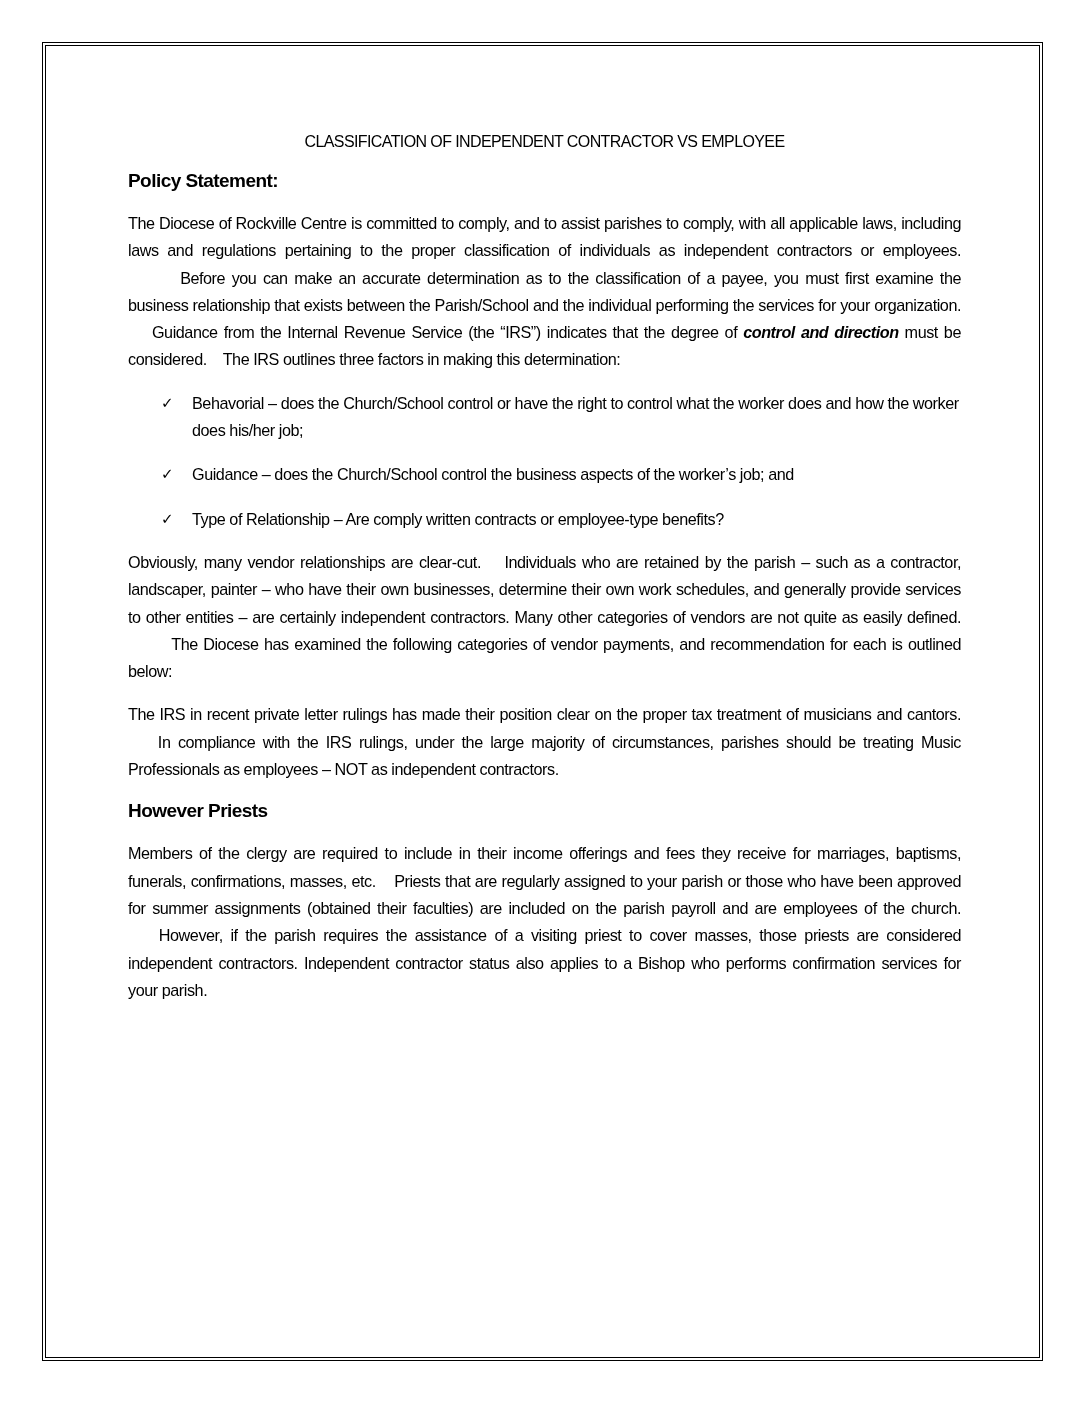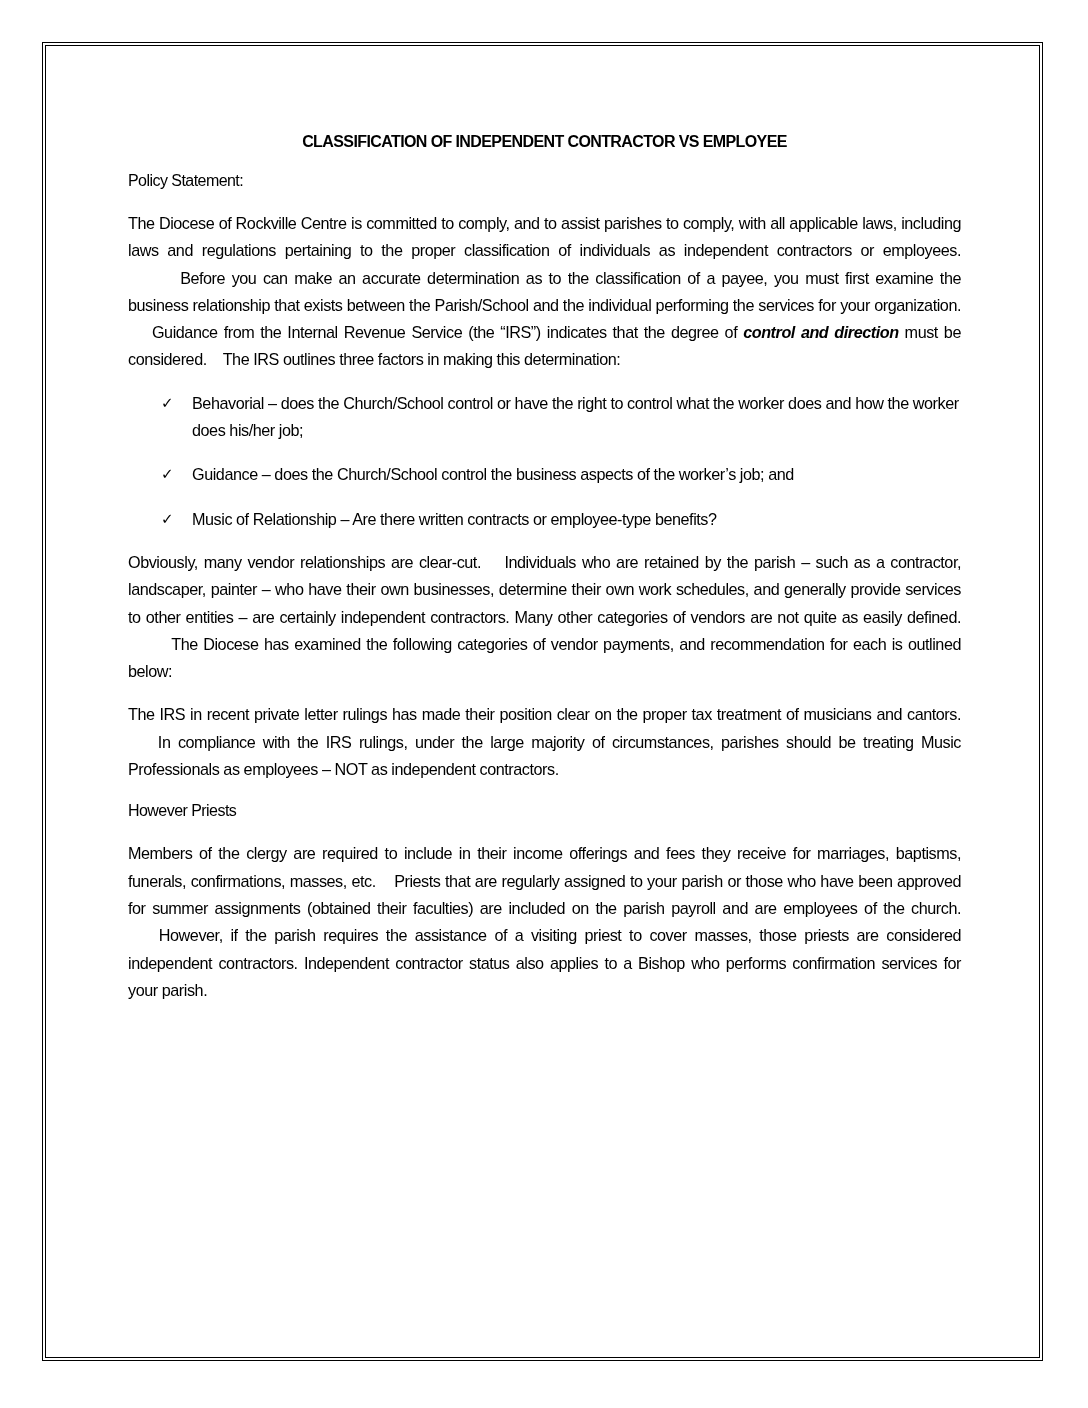--- a/index.html
+++ b/index.html
@@ -29,29 +29,29 @@
       left: 128px;
       top: 130px;
       width: 833px;
       font-size: 16.2px;
       line-height: 27.3px;
       letter-spacing: -0.45px;
       word-spacing: 0px;
     }
     .doc-title {
       text-align: center;
-      font-weight: bold;
+      font-weight: normal;
       font-size: 16px;
       letter-spacing: -0.6px;
       margin: 0 0 15px 0;
       line-height: 24px;
     }
     .section-heading {
-      font-weight: normal;
-      font-size: 16px;
+      font-weight: bold;
+      font-size: 19px;
       letter-spacing: -0.55px;
       margin: 8px 0 17px 0;
       line-height: 24px;
     }
     .para {
       text-align: justify;
       margin: 5px 0 16px 0;
     }
     .checklist {
       list-style: none;
@@ -100,21 +100,21 @@
     <li class="check-item">
       <span class="check-icon">✓</span>
       <span>Behavorial – does the Church/School control or have the right to control what the worker does and how the worker does his/her job;</span>
     </li>
     <li class="check-item">
       <span class="check-icon">✓</span>
       <span>Guidance – does the Church/School control the business aspects of the worker’s job; and</span>
     </li>
     <li class="check-item">
       <span class="check-icon">✓</span>
-      <span>Music of Relationship – Are there written contracts or employee-type benefits?</span>
+      <span>Type of Relationship – Are comply written contracts or employee-type benefits?</span>
     </li>
   </ul>
 
 
   <p class="para"><span>Obviously, many vendor relationships are clear-cut.</span><span class="sp">    </span><span>Individuals who are retained by the parish – such as a contractor, landscaper, painter – who have their own businesses, determine their own work schedules, and generally provide services to other entities – are certainly independent contractors. Many other categories of vendors are not quite as easily defined.</span><span class="sp">        </span><span>The Diocese has examined the following categories of vendor payments, and recommendation for each is outlined below:</span></p>
 
 
   <p class="para"><span>The IRS in recent private letter rulings has made their position clear on the proper tax treatment of musicians and cantors.</span><span class="sp">    </span><span>In compliance with the IRS rulings, under the large majority of circumstances, parishes should be treating Music Professionals as employees – </span><span class="strong">NOT</span><span> as independent contractors.</span></p>
 
   <h2 class="section-heading">However Priests</h2>

